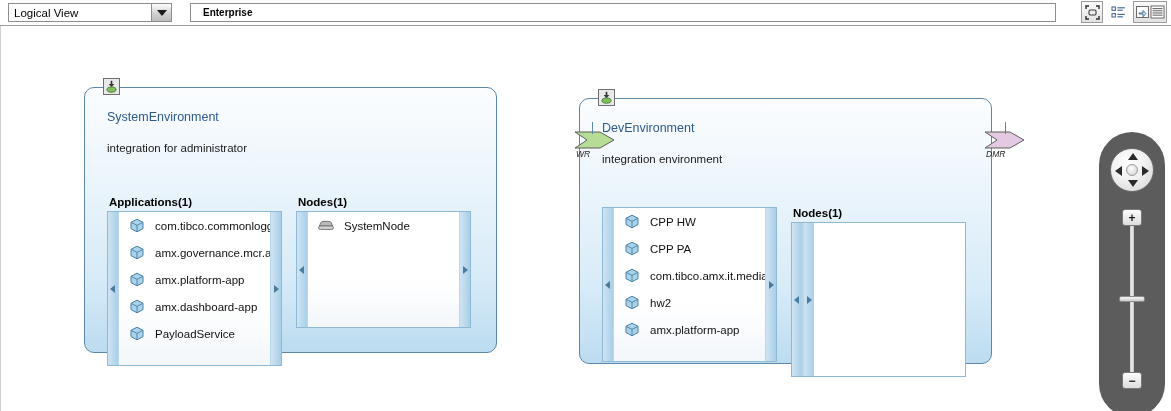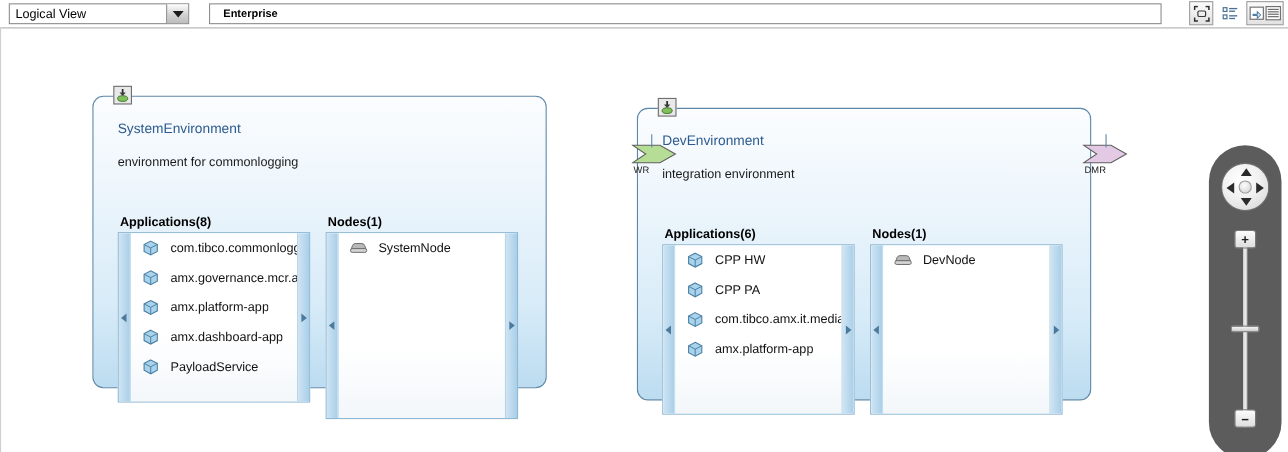--- a/index.html
+++ b/index.html
@@ -123,21 +123,21 @@
   }
   .lb-item{
     height:27px;display:flex;align-items:center;
     padding-left:8px;font-size:11.5px;color:#111;
     white-space:nowrap;
   }
   .lb-item .ic{flex:0 0 20px;height:18px;margin-right:8px;display:flex;align-items:center;justify-content:center;}
   .lb-item .lbl{overflow:hidden;text-overflow:clip;}
 
   
-  .endpoint{position:absolute;}
+  .endpoint{position:absolute;font-style:italic;}
   .endpoint .chev{display:block;}
   .endpoint .ep-label{
     position:absolute;left:2px;top:20px;font-size:8.5px;color:#222;
     font-family:"Liberation Sans", sans-serif;
   }
   .endpoint .ep-stem{
     position:absolute;width:1px;background:#5d87a8;
   }
 
   
@@ -242,24 +242,24 @@
 
     <div class="env-icon">
       <svg width="13" height="13" viewBox="0 0 13 13">
         <path d="M6.5 0.8 V5" stroke="#2f2f2f" stroke-width="1.6" fill="none"></path>
         <path d="M3.6 4 L6.5 7.2 L9.4 4 Z" fill="#3a3a3a"></path>
         <ellipse cx="6.5" cy="9.6" rx="4.6" ry="2.6" fill="#7fc05a" stroke="#3d6b2b" stroke-width="0.8"></ellipse>
       </svg>
     </div>
 
     <div class="env-title">SystemEnvironment</div>
-    <div class="env-desc">environment for commonlogging</div>
+    <div class="env-desc">integration for administrator</div>
 
     <div class="group" style="left:22px;top:108px;width:175px;">
-      <div class="group-title">Applications(8)</div>
+      <div class="group-title">Applications(1)</div>
       <div class="listbox" style="height:155px;">
         <div class="lb-rail left">
             <span class="arrow"></span>
           </div>
         <div class="lb-body">
           <div class="lb-item">
             <span class="ic">
               <svg width="16" height="16" viewBox="0 0 16 16">
                   <path d="M8 1.2 L14 4.3 L14 10.6 L8 13.8 L2 10.6 L2 4.3 Z" fill="#a9d3ea" stroke="#4a7fa5" stroke-width="1"></path>
                   <path d="M2 4.3 L8 7.4 L14 4.3" fill="none" stroke="#4a7fa5" stroke-width="0.9"></path>
@@ -310,21 +310,21 @@
           </div>
         </div>
         <div class="lb-rail right">
             <span class="arrow"></span>
           </div>
       </div>
     </div>
 
     <div class="group" style="left:211px;top:108px;width:175px;">
       <div class="group-title">Nodes(1)</div>
-      <div class="listbox" style="height:170px;">
+      <div class="listbox" style="height:117px;">
         <div class="lb-rail left">
             <span class="arrow"></span>
           </div>
         <div class="lb-body">
           <div class="lb-item">
             <span class="ic">
               <svg width="18" height="12" viewBox="0 0 18 12">
                   <path d="M3.5 3.2 Q4.2 1.4 6 1.4 H12 Q13.8 1.4 14.5 3.2 L15.6 6.2 H2.4 Z" fill="#b9b9b9" stroke="#6a6a6a" stroke-width="0.9"></path>
                   <rect x="1.6" y="6" width="14.8" height="3.4" rx="1.6" fill="#d4d4d4" stroke="#6a6a6a" stroke-width="0.9"></rect>
                 </svg>
@@ -346,21 +346,20 @@
         <path d="M6.5 0.8 V5" stroke="#2f2f2f" stroke-width="1.6" fill="none"></path>
         <path d="M3.6 4 L6.5 7.2 L9.4 4 Z" fill="#3a3a3a"></path>
         <ellipse cx="6.5" cy="9.6" rx="4.6" ry="2.6" fill="#7fc05a" stroke="#3d6b2b" stroke-width="0.8"></ellipse>
       </svg>
     </div>
 
     <div class="env-title">DevEnvironment</div>
     <div class="env-desc">integration environment</div>
 
     <div class="group" style="left:22px;top:108px;width:175px;">
-      <div class="group-title">Applications(6)</div>
       <div class="listbox" style="height:155px;">
         <div class="lb-rail left">
             <span class="arrow"></span>
           </div>
         <div class="lb-body">
           <div class="lb-item">
             <span class="ic">
               <svg width="16" height="16" viewBox="0 0 16 16">
                   <path d="M8 1.2 L14 4.3 L14 10.6 L8 13.8 L2 10.6 L2 4.3 Z" fill="#a9d3ea" stroke="#4a7fa5" stroke-width="1"></path>
                   <path d="M2 4.3 L8 7.4 L14 4.3" fill="none" stroke="#4a7fa5" stroke-width="0.9"></path>
@@ -381,20 +380,30 @@
           </div>
           <div class="lb-item">
             <span class="ic">
               <svg width="16" height="16" viewBox="0 0 16 16">
                   <path d="M8 1.2 L14 4.3 L14 10.6 L8 13.8 L2 10.6 L2 4.3 Z" fill="#a9d3ea" stroke="#4a7fa5" stroke-width="1"></path>
                   <path d="M2 4.3 L8 7.4 L14 4.3" fill="none" stroke="#4a7fa5" stroke-width="0.9"></path>
                   <path d="M8 7.4 L8 13.8" fill="none" stroke="#4a7fa5" stroke-width="0.9"></path>
                 </svg>
             </span>
             <span class="lbl">com.tibco.amx.it.mediation</span>
+          </div>
+          <div class="lb-item">
+            <span class="ic">
+              <svg width="16" height="16" viewBox="0 0 16 16">
+                  <path d="M8 1.2 L14 4.3 L14 10.6 L8 13.8 L2 10.6 L2 4.3 Z" fill="#a9d3ea" stroke="#4a7fa5" stroke-width="1"></path>
+                  <path d="M2 4.3 L8 7.4 L14 4.3" fill="none" stroke="#4a7fa5" stroke-width="0.9"></path>
+                  <path d="M8 7.4 L8 13.8" fill="none" stroke="#4a7fa5" stroke-width="0.9"></path>
+                </svg>
+            </span>
+            <span class="lbl">hw2</span>
           </div>
           <div class="lb-item">
             <span class="ic">
               <svg width="16" height="16" viewBox="0 0 16 16">
                   <path d="M8 1.2 L14 4.3 L14 10.6 L8 13.8 L2 10.6 L2 4.3 Z" fill="#a9d3ea" stroke="#4a7fa5" stroke-width="1"></path>
                   <path d="M2 4.3 L8 7.4 L14 4.3" fill="none" stroke="#4a7fa5" stroke-width="0.9"></path>
                   <path d="M8 7.4 L8 13.8" fill="none" stroke="#4a7fa5" stroke-width="0.9"></path>
                 </svg>
             </span>
             <span class="lbl">amx.platform-app</span>
@@ -405,31 +414,20 @@
           </div>
       </div>
     </div>
 
     <div class="group" style="left:211px;top:108px;width:175px;">
       <div class="group-title">Nodes(1)</div>
       <div class="listbox" style="height:155px;">
         <div class="lb-rail left">
             <span class="arrow"></span>
           </div>
-        <div class="lb-body">
-          <div class="lb-item">
-            <span class="ic">
-              <svg width="18" height="12" viewBox="0 0 18 12">
-                  <path d="M3.5 3.2 Q4.2 1.4 6 1.4 H12 Q13.8 1.4 14.5 3.2 L15.6 6.2 H2.4 Z" fill="#b9b9b9" stroke="#6a6a6a" stroke-width="0.9"></path>
-                  <rect x="1.6" y="6" width="14.8" height="3.4" rx="1.6" fill="#d4d4d4" stroke="#6a6a6a" stroke-width="0.9"></rect>
-                </svg>
-            </span>
-            <span class="lbl">DevNode</span>
-          </div>
-        </div>
         <div class="lb-rail right">
             <span class="arrow"></span>
           </div>
       </div>
     </div>
   </div>
 
   <div class="endpoint" style="left:573px;top:103px;width:44px;height:34px;">
     <svg class="chev" width="42" height="22" viewBox="0 0 42 22">
       <path d="M1 3 L26 3 L40 11 L26 19 L1 19 L13 11 Z" fill="#b6dd96" stroke="#5f5f5f" stroke-width="1"></path>

